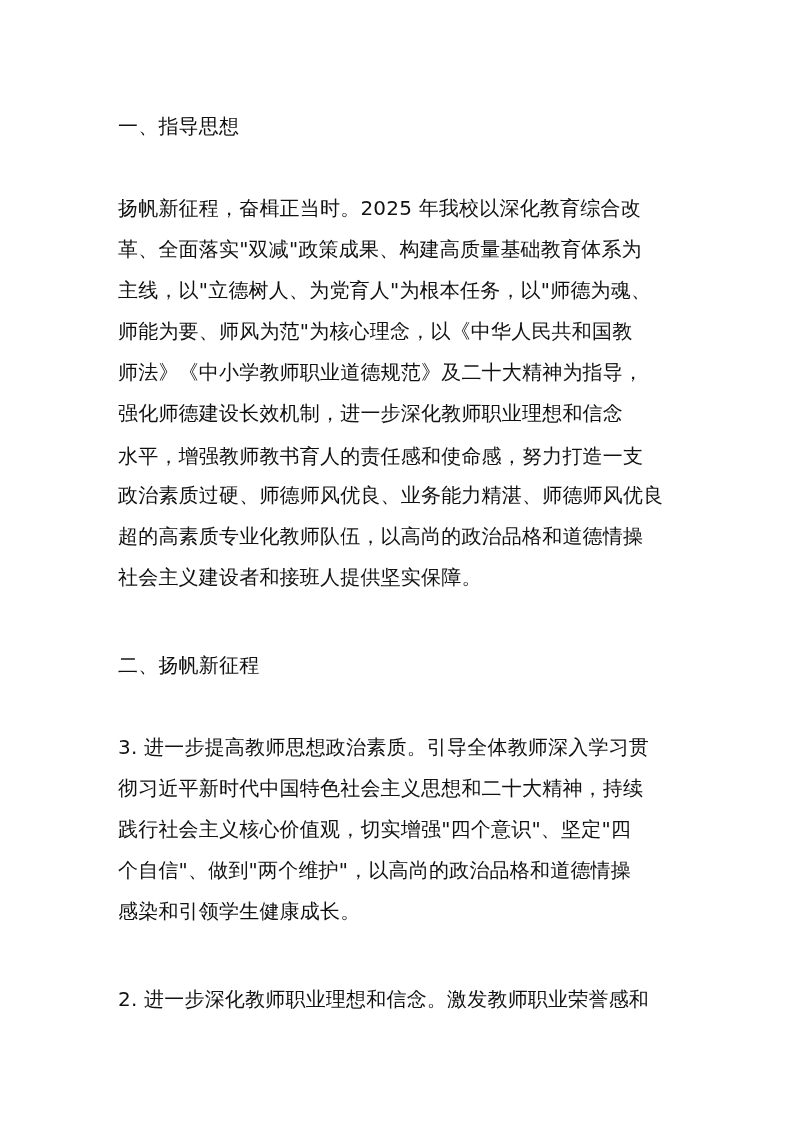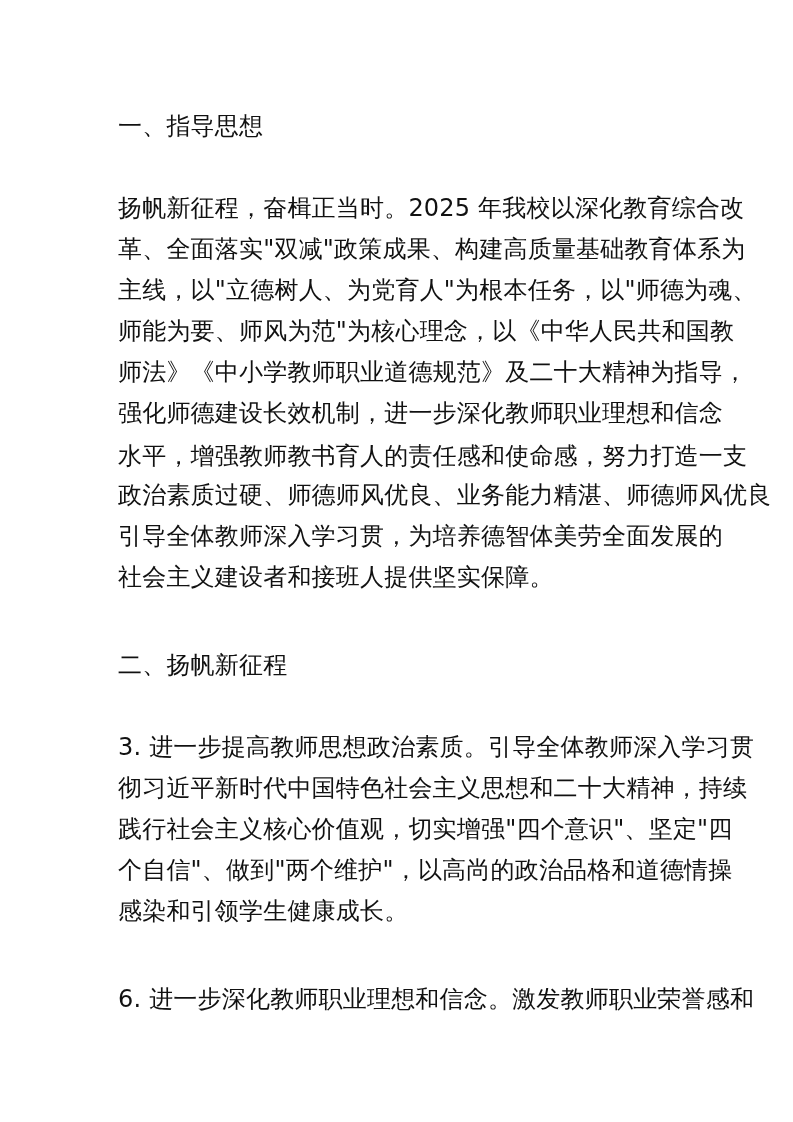--- a/index.html
+++ b/index.html
@@ -18,51 +18,51 @@
     .page {
       position: absolute;
       left: 118px;
       top: 0;
       width: 570px;
     }
     .line {
       position: absolute;
       left: 0;
       white-space: nowrap;
-      font-size: 24px;
+      font-size: 20px;
       line-height: 24px;
       letter-spacing: 0.2px;
     }
   </style>
 </head>
 <body>
 
 <div class="page">
 
   <div class="line" style="top:114px">一、指导思想</div>
 
   <div>
     <div class="line" style="top:196px">扬帆新征程，奋楫正当时。2025 年我校以深化教育综合改</div>
     <div class="line" style="top:237px">革、全面落实"双减"政策成果、构建高质量基础教育体系为</div>
     <div class="line" style="top:278px">主线，以"立德树人、为党育人"为根本任务，以"师德为魂、</div>
     <div class="line" style="top:319px">师能为要、师风为范"为核心理念，以《中华人民共和国教</div>
     <div class="line" style="top:360px">师法》《中小学教师职业道德规范》及二十大精神为指导，</div>
     <div class="line" style="top:401px">强化师德建设长效机制，进一步深化教师职业理想和信念</div>
     <div class="line" style="top:444px">水平，增强教师教书育人的责任感和使命感，努力打造一支</div>
     <div class="line" style="top:483px">政治素质过硬、师德师风优良、业务能力精湛、师德师风优良</div>
-    <div class="line" style="top:524px">引导全体教师深入学习贯，为培养德智体美劳全面发展的</div>
+    <div class="line" style="top:524px">超的高素质专业化教师队伍，以高尚的政治品格和道德情操</div>
     <div class="line" style="top:565px">社会主义建设者和接班人提供坚实保障。</div>
   </div>
 
   <div class="line" style="top:653px">二、扬帆新征程</div>
 
   <div>
     <div class="line" style="top:735px">3. 进一步提高教师思想政治素质。引导全体教师深入学习贯</div>
     <div class="line" style="top:776px">彻习近平新时代中国特色社会主义思想和二十大精神，持续</div>
     <div class="line" style="top:817px">践行社会主义核心价值观，切实增强"四个意识"、坚定"四</div>
     <div class="line" style="top:858px">个自信"、做到"两个维护"，以高尚的政治品格和道德情操</div>
     <div class="line" style="top:899px">感染和引领学生健康成长。</div>
   </div>
 
   <div>
-    <div class="line" style="top:987px">6. 进一步深化教师职业理想和信念。激发教师职业荣誉感和</div>
+    <div class="line" style="top:987px">2. 进一步深化教师职业理想和信念。激发教师职业荣誉感和</div>
   </div>
 </div>
 
 </body></html>

